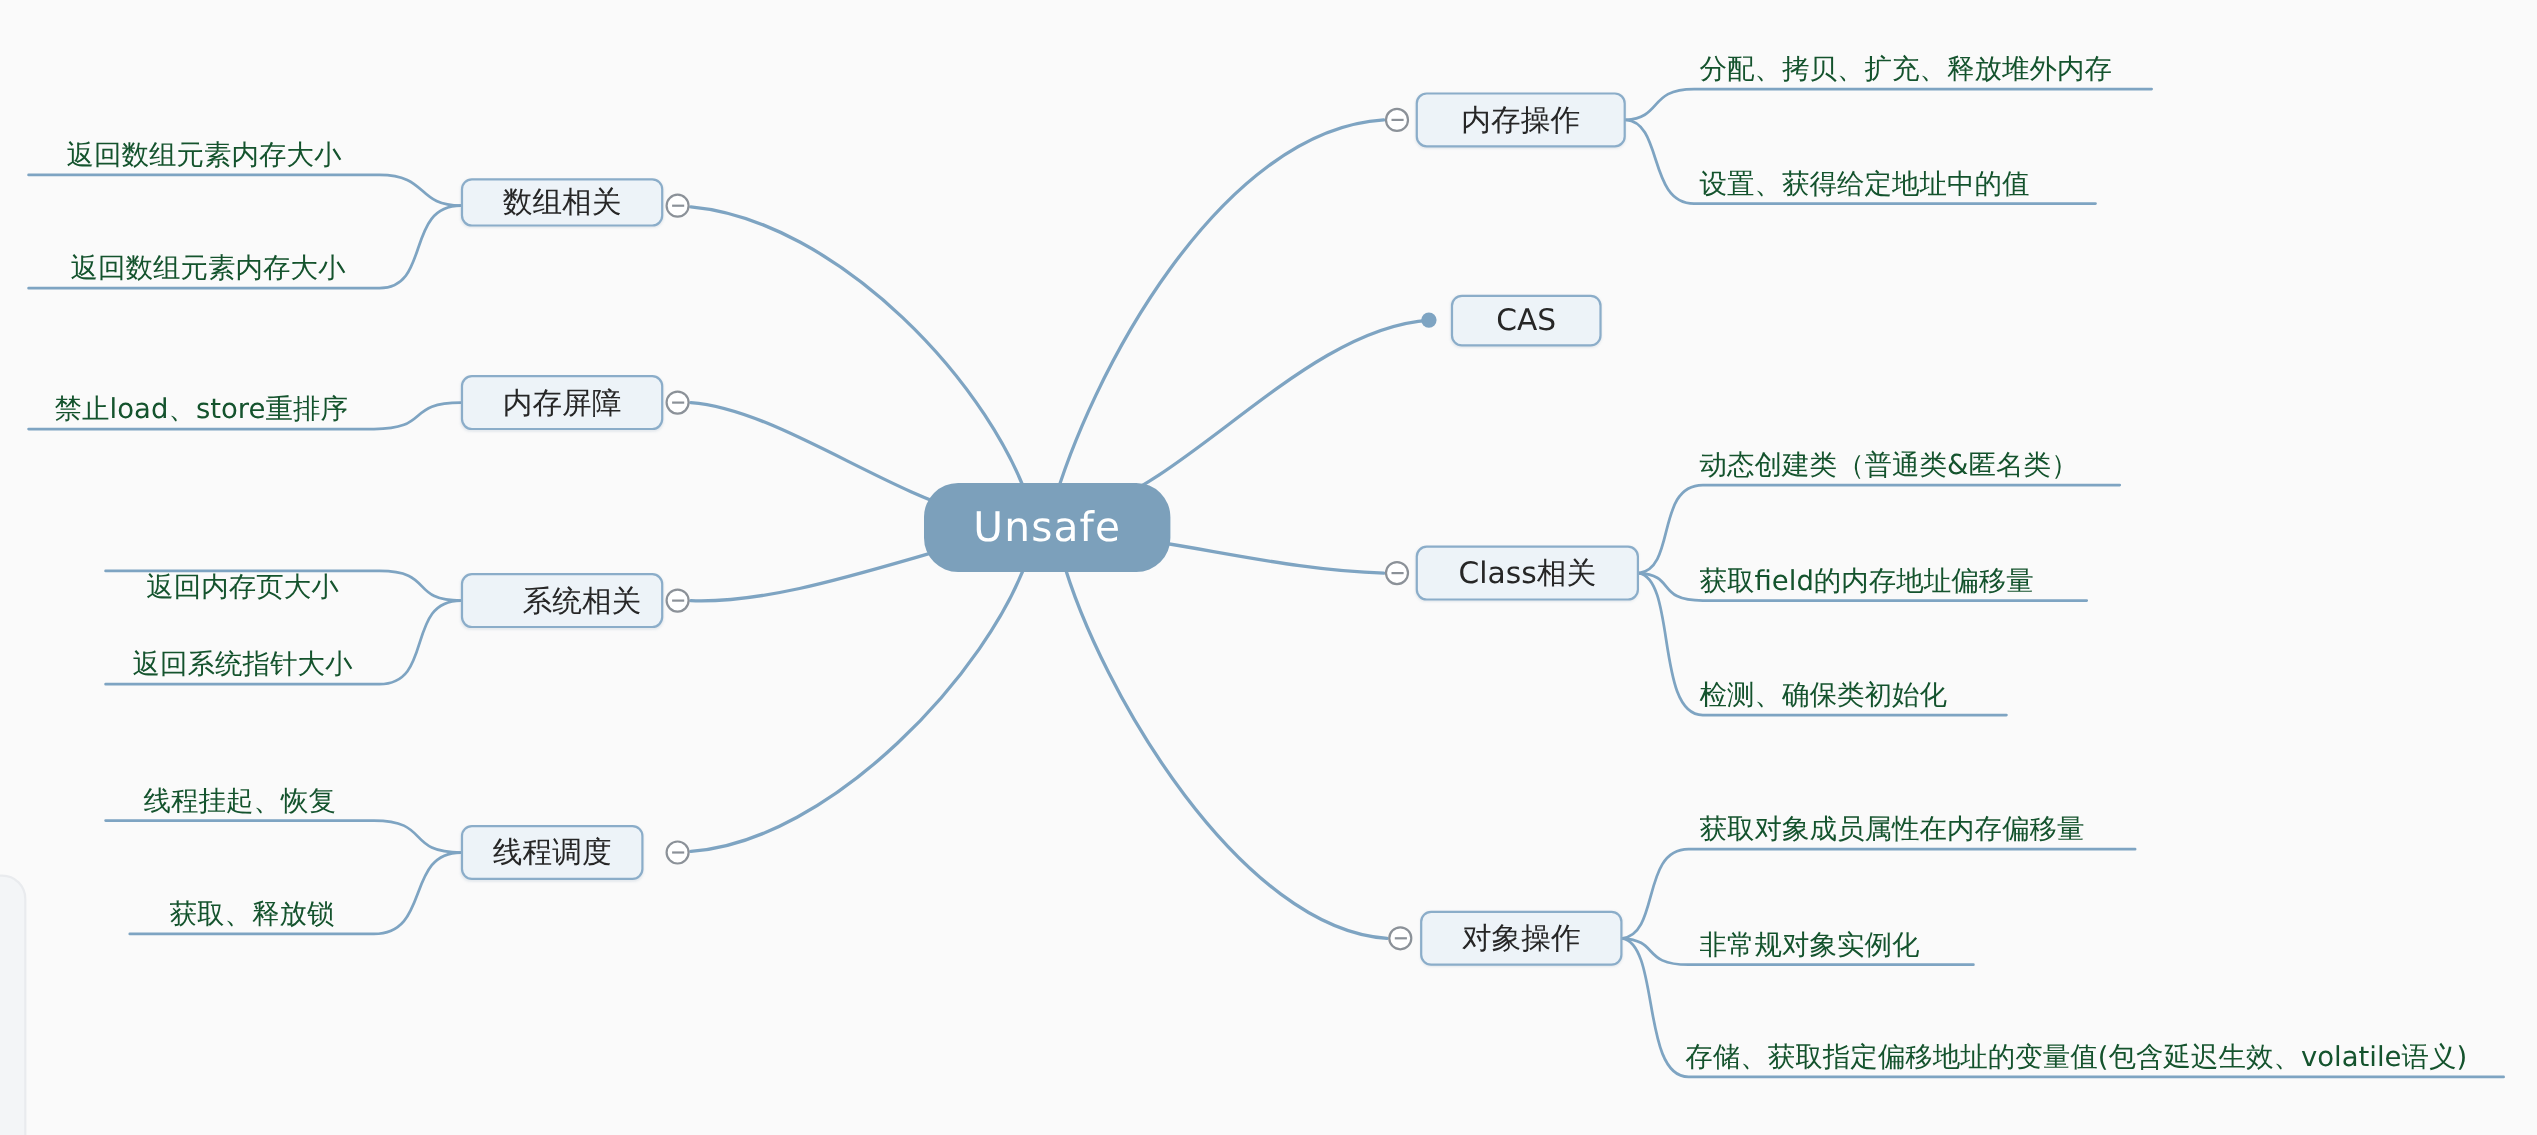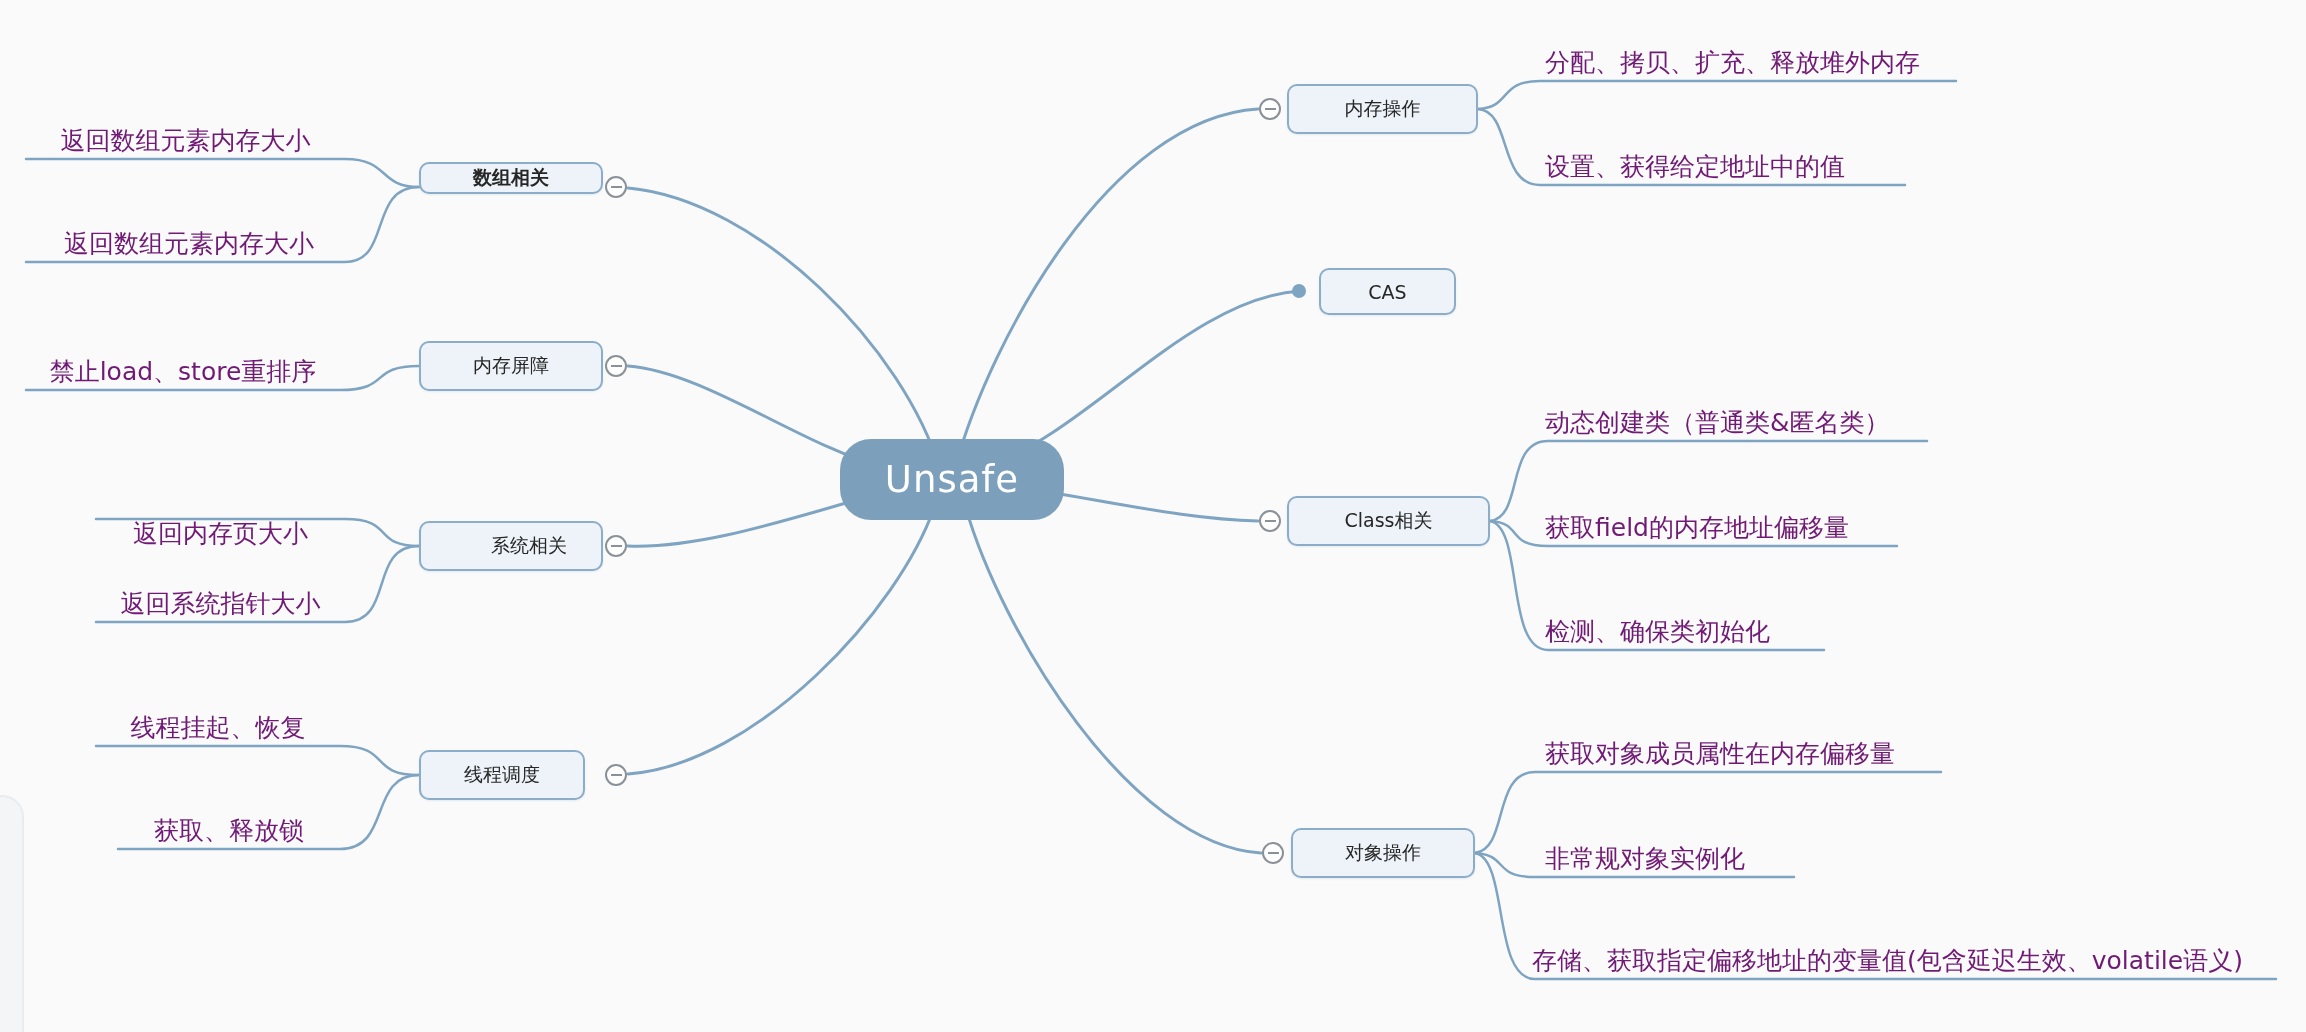--- a/index.html
+++ b/index.html
@@ -11,29 +11,29 @@
   }
   .stage{position:absolute;left:0;top:0;width:2306px;height:1032px;}
   svg.links{position:absolute;left:0;top:0;}
   svg.links path{fill:none;stroke:#7ea4c2;stroke-linecap:round;}
   svg.links path.main{stroke-width:3;}
   svg.links path.leafline{stroke-width:2.5;}
 
   .topic{
     position:absolute;display:flex;align-items:center;justify-content:center;
     background:#edf3f8;border:2px solid #8badc9;border-radius:10px;
-    font-size:19px;color:#262626;box-sizing:border-box;white-space:nowrap;
+    font-size:27px;color:#262626;box-sizing:border-box;white-space:nowrap;
     box-shadow:0 1px 2px rgba(120,150,175,0.15);
   }
   .topic.root{
     background:#7ca0bb;border:none;border-radius:15px;
     color:#ffffff;font-size:37px;letter-spacing:1px;box-shadow:none;
   }
   .leaf{
-    position:absolute;font-size:25px;color:#701a75;
+    position:absolute;font-size:25px;color:#14532d;
     height:38px;line-height:38px;white-space:nowrap;
   }
   .leaf.c{text-align:center;}
   .collapse{
     position:absolute;width:22px;height:22px;border-radius:50%;
     background:#ffffff;border:2px solid #8b9198;box-sizing:border-box;
     display:flex;align-items:center;justify-content:center;z-index:3;
   }
   .collapse .dash{width:11px;height:2.5px;background:#8b9198;}
   .dot{
@@ -77,21 +77,21 @@
     <path class="leafline" d="M 1490 521 C 1524 527, 1505 650, 1548 650 H 1824"></path>
     <path class="leafline" d="M 1475 853 C 1509 849, 1492 772, 1535 772 H 1941"></path>
     <path class="leafline" d="M 1475 853 C 1509 855, 1492 877, 1535 877 H 1794"></path>
     <path class="leafline" d="M 1475 853 C 1509 859, 1492 979, 1535 979 H 2276"></path>
   </svg>
 
   <div class="sheet-edge"></div>
 
   <div class="topic root" style="left:840px;top:439px;width:224px;height:81px;border-radius:31px;">Unsafe</div>
 
-  <div class="topic" style="left:419px;top:162px;width:184px;height:32px;font-weight:bold;">数组相关</div>
+  <div class="topic" style="left:419px;top:162px;width:184px;height:44px;">数组相关</div>
   <div class="topic" style="left:419px;top:341px;width:184px;height:50px;">内存屏障</div>
   <div class="topic" style="left:419px;top:521px;width:184px;height:50px;padding-left:36px;">系统相关</div>
   <div class="topic" style="left:419px;top:750px;width:166px;height:50px;">线程调度</div>
 
   <div class="topic" style="left:1287px;top:84px;width:191px;height:50px;">内存操作</div>
   <div class="topic" style="left:1319px;top:268px;width:137px;height:47px;">CAS</div>
   <div class="topic" style="left:1287px;top:496px;width:203px;height:50px;">Class相关</div>
   <div class="topic" style="left:1291px;top:828px;width:184px;height:50px;">对象操作</div>
 
   <div class="collapse" style="left:605px;top:176px;">

